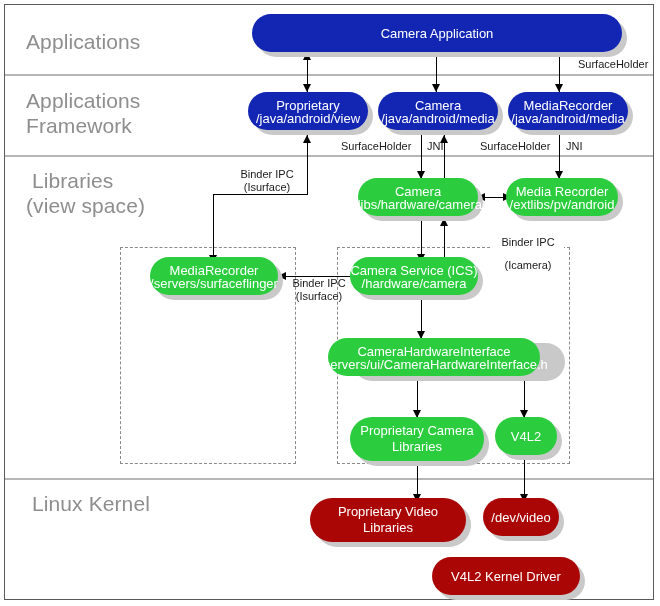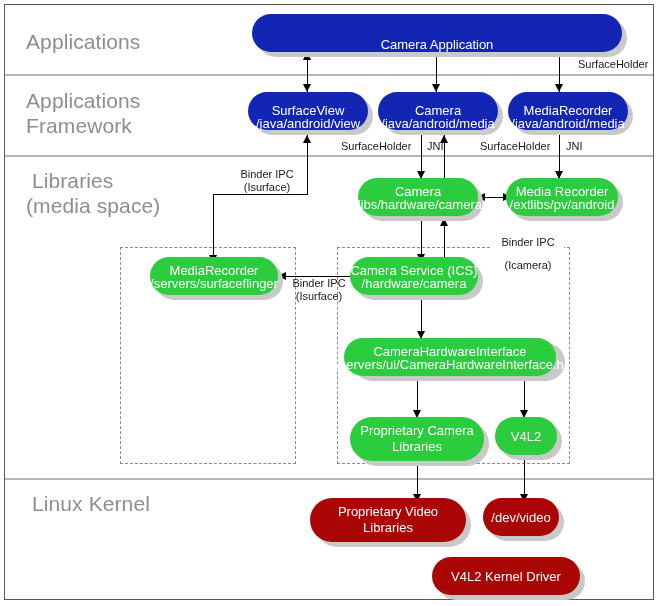--- a/index.html
+++ b/index.html
@@ -13,21 +13,21 @@
 
   .node{position:absolute;box-sizing:border-box;display:flex;flex-direction:column;
         align-items:center;justify-content:center;text-align:center;color:#ffffff;
         border-radius:999px;}
   .node .t1{font-size:13px;line-height:15px;white-space:nowrap;}
   .node .t2{font-size:13px;line-height:12px;white-space:nowrap;}
   .node .wrap2{font-size:13px;line-height:16px;white-space:normal;}
 
   .shadow{position:absolute;border-radius:999px;background:#c9c9c9;}
 
-  .blue{background:#1226b3;justify-content:flex-end;}
+  .blue{background:#1226b3;}
   .green{background:#2bcc3e;}
   .red{background:#ab0606;}
 
   .dashbox{position:absolute;box-sizing:border-box;border:1px dashed #8a8a8a;}
 
   .edge{position:absolute;background:#000000;}
   .vline{width:1.4px;}
   .hline{height:1.4px;}
 
   .arrow{position:absolute;width:0;height:0;}
@@ -46,21 +46,21 @@
   <div id="frame"></div>
 
   <div class="divider" style="left:5px;top:74px;width:648px;"></div>
   <div class="divider" style="left:5px;top:155px;width:648px;"></div>
   <div class="divider" style="left:5px;top:478px;width:648px;"></div>
 
   <div class="layer-label" style="left:26px;top:29px;">Applications</div>
   <div class="layer-label" style="left:26px;top:88px;">Applications
 Framework</div>
   <div class="layer-label" style="left:26px;top:168px;"> Libraries
-(media space)</div>
+(view space)</div>
   <div class="layer-label" style="left:32px;top:491px;">Linux Kernel</div>
 
   <div class="dashbox" style="left:120px;top:247px;width:176px;height:217px;"></div>
   <div class="dashbox" style="left:337px;top:247px;width:233px;height:217px;"></div>
 
   <div class="edge vline" style="left:307px;top:52px;height:40px;"></div>
   <div class="arrow arr-up" style="left:303px;top:52px;"></div>
   <div class="arrow arr-down" style="left:303px;top:84px;"></div>
 
   <div class="edge vline" style="left:436px;top:52px;height:40px;"></div>
@@ -112,21 +112,21 @@
   <div class="edge vline" style="left:524px;top:456px;height:46px;"></div>
   <div class="arrow arr-down" style="left:520px;top:494px;"></div>
 
   <div class="shadow" style="left:257px;top:19px;width:370px;height:38px;"></div>
   <div class="node blue" style="left:252px;top:14px;width:370px;height:38px;">
     <span class="t1">Camera Application</span>
   </div>
 
   <div class="shadow" style="left:253px;top:97px;width:120px;height:38px;"></div>
   <div class="node blue" style="left:248px;top:92px;width:120px;height:38px;">
-    <span class="t1">SurfaceView</span>
+    <span class="t1">Proprietary</span>
     <span class="t2">/java/android/view</span>
   </div>
 
   <div class="shadow" style="left:383px;top:97px;width:120px;height:38px;"></div>
   <div class="node blue" style="left:378px;top:92px;width:120px;height:38px;">
     <span class="t1">Camera</span>
     <span class="t2">/java/android/media</span>
   </div>
 
   <div class="shadow" style="left:513px;top:97px;width:120px;height:38px;"></div>
@@ -153,21 +153,21 @@
     <span class="t2">/servers/surfaceflinger</span>
   </div>
 
   <div class="shadow" style="left:355px;top:262px;width:128px;height:38px;"></div>
   <div class="node green" style="left:350px;top:257px;width:128px;height:38px;">
     <span class="t1">Camera Service (ICS)</span>
     <span class="t2">/hardware/camera</span>
   </div>
 
   <div class="shadow" style="left:353px;top:343px;width:212px;height:38px;"></div>
-  <div class="node green" style="left:344px;top:338px;width:212px;height:38px;">
+  <div class="node green" style="left:328px;top:338px;width:212px;height:38px;">
     <span class="t1">CameraHardwareInterface</span>
     <span class="t2">/servers/ui/CameraHardwareInterface.h</span>
   </div>
 
   <div class="shadow" style="left:355px;top:422px;width:134px;height:44px;"></div>
   <div class="node green" style="left:350px;top:417px;width:134px;height:44px;padding:0 8px;">
     <span class="wrap2">Proprietary Camera Libraries</span>
   </div>
 
   <div class="shadow" style="left:500px;top:422px;width:62px;height:38px;"></div>

